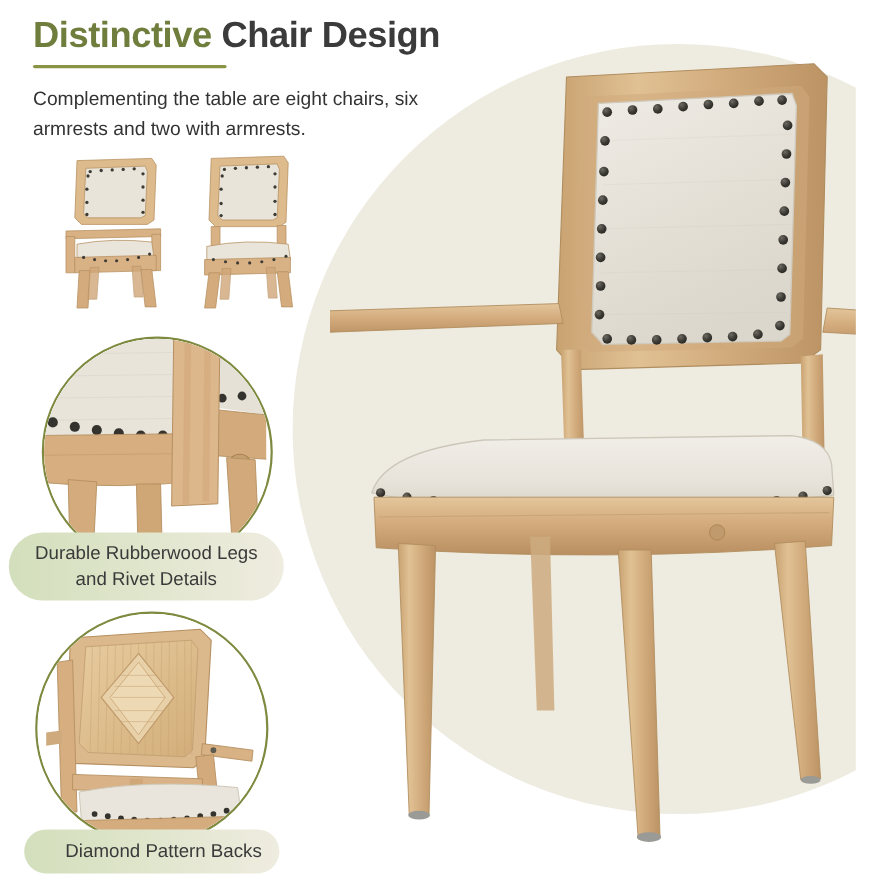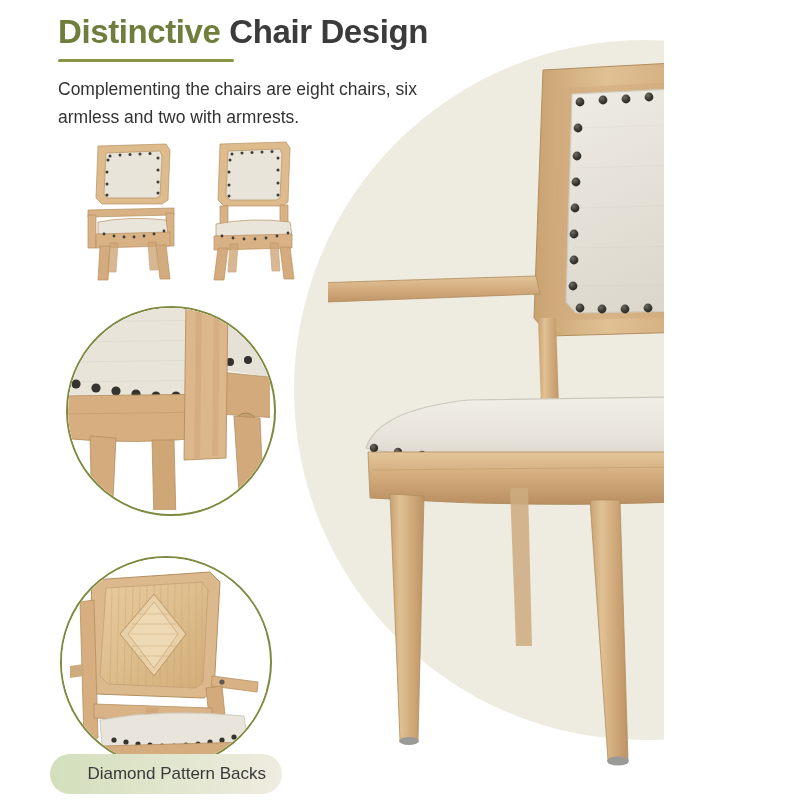--- a/index.html
+++ b/index.html
@@ -3,21 +3,21 @@
 <meta charset="utf-8">
 <style>
   html,body{margin:0;padding:0;}
   body{
     width:800px;height:800px;
     background:#ffffff;
     font-family:"Liberation Sans", sans-serif;
     overflow:hidden;
     position:relative;
   }
-  #stage{position:absolute;inset:0;width:636px;height:800px;overflow:hidden;margin-left:28px;}
+  #stage{position:absolute;inset:0;width:778px;height:800px;overflow:hidden;}
 
   
   .bg-circle{
     position:absolute;
     left:266px;top:40px;
     width:700px;height:700px;
     border-radius:50%;
     background:#eeece0;
   }
 
@@ -202,21 +202,21 @@
 
     <path d="M404 476 L432 474 L446 690 L428 691 Z" fill="url(#woodV)" stroke="#b08d5f" stroke-width="0.8"></path>
     <ellipse cx="437" cy="691" rx="9" ry="3.6" fill="#9a9a96"></ellipse>
 
     <path d="M182 470 L200 470 L204 628 L188 628 Z" fill="#cdab7f" opacity="0.85"></path>
   </svg>
 
   <div class="header">
     <h1 class="title"><span class="green">Distinctive</span><span class="dark"> Chair Design</span></h1>
     <div class="rule"></div>
-    <p class="subtitle">Complementing the chairs are eight chairs, six armless and two with armrests.</p>
+    <p class="subtitle">Complementing the table are eight chairs, six armrests and two with armrests.</p>
   </div>
 
   <div class="thumbs">
 
     <svg class="thumb arm" width="105" height="145" viewBox="0 0 105 145">
       <g stroke="#b89161" stroke-width="0.7">
         <path d="M18 8 L86 6 L90 12 L88 62 L82 66 L22 66 L16 60 Z" fill="#ddbb8c"></path>
         <path d="M26 15 L80 13 L82 18 L80 58 L76 60 L28 60 L24 56 Z" fill="#e8e4da"></path>
         <path d="M8 72 L94 70 L94 77 L8 79 Z" fill="#d8b184"></path>
         <path d="M8 77 L16 77 L16 110 L8 110 Z" fill="#d8b184"></path>
@@ -331,20 +331,23 @@
 
       <circle cx="178" cy="116" r="11" fill="#c49f71" stroke="#a8834f" stroke-width="1"></circle>
       <circle cx="178" cy="116" r="6" fill="#b8936a" opacity="0.6"></circle>
 
       <path d="M22 128 L48 130 L44 212 L24 212 Z" fill="#d4ab7c" stroke="#b58f60" stroke-width="0.8"></path>
       <path d="M84 132 L106 132 L108 212 L86 212 Z" fill="#cfa676" stroke="#b58f60" stroke-width="0.8"></path>
       <path d="M166 108 L192 110 L196 200 L172 200 Z" fill="#d2a97a" stroke="#b58f60" stroke-width="0.8"></path>
     </svg>
   </div>
 
+  <div class="pill" id="pill-legs">
+    <span>Durable Rubberwood Legs and Rivet Details</span>
+  </div>
 
   <div class="inset" id="inset-back">
     <svg width="204" height="204" viewBox="0 0 204 204">
       <rect width="204" height="204" fill="#ffffff"></rect>
       <defs>
         <linearGradient id="cane" x1="0" y1="0" x2="1" y2="1">
           <stop offset="0%" stop-color="#e7cb9f"></stop>
           <stop offset="50%" stop-color="#ddbd8c"></stop>
           <stop offset="100%" stop-color="#d2ad79"></stop>
         </linearGradient>

